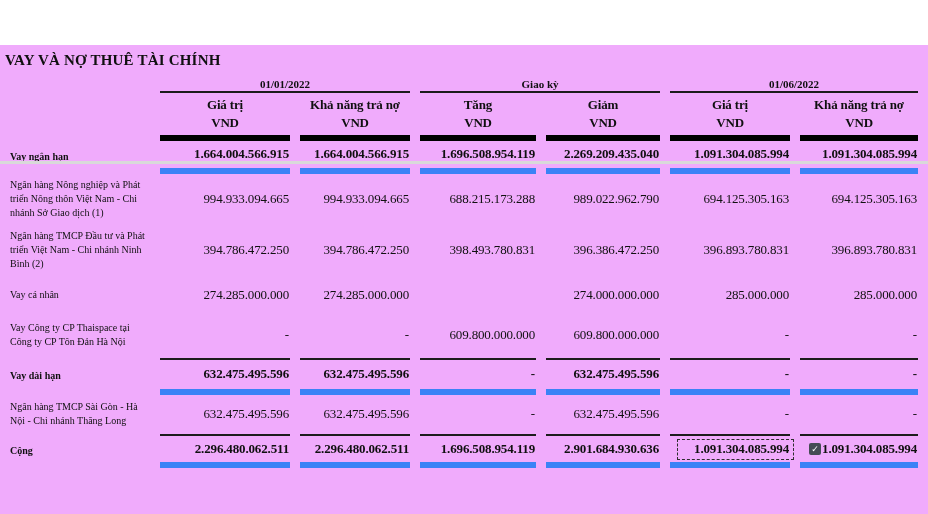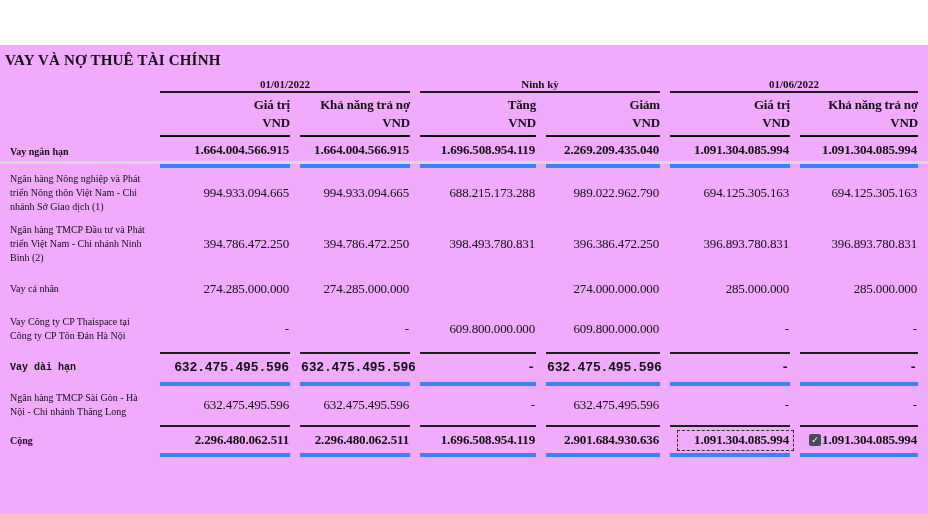--- a/index.html
+++ b/index.html
@@ -7,28 +7,28 @@
         font-family:"Liberation Serif", serif;color:#101010;margin-top:45px;}
   .title{font-size:15px;font-weight:bold;letter-spacing:.2px;margin:7px 0 8px 5px;}
   table{border-collapse:separate;border-spacing:10px 0;table-layout:fixed;width:928px;}
   td{vertical-align:middle;font-size:13px;}
   td.lbl{font-size:10px;line-height:1.42;padding:3px 0;}
   td.num{text-align:right;white-space:nowrap;letter-spacing:-.15px;}
   tr.b td{font-weight:bold;}
   tr.gh td{font-weight:bold;text-align:center;font-size:11px;padding-top:1px;}
   tr.gh td.grp{border-bottom:2px solid #1c1c1c;}
   tr.sh td{font-weight:bold;line-height:1.35;padding:3px 0 4px;}
-  tr.sh td.num{border-bottom:2px solid #000000;}
-  tr.rb td.num{border-bottom:4px solid #3b82f6;}
+  tr.sh td.num{border-bottom:6px solid #000000;text-align:center;}
+  tr.rb td.num{border-bottom:6px solid #3b82f6;}
   tr.rt td.num{border-top:2px solid #1c1c1c;}
   tr.r1 td{padding-top:5px;padding-bottom:6px;}
   tr.r2 td.lbl{padding:4px 0;}
   tr.r4 td{padding-top:12px;padding-bottom:12px;}
   tr.r5 td{padding-top:6px;padding-bottom:8px;}
-  tr.r6 td{padding-top:6px;padding-bottom:7px;font-family:Liberation Mono, monospace;}
+  tr.r6 td{padding-top:6px;padding-bottom:7px;}
   tr.r7 td{padding-top:5px;padding-bottom:6px;}
   tr.r8 td{padding-top:5px;padding-bottom:5px;}
   .sel-box{display:inline-block;border:1.5px dashed #2e2e2e;padding:1px 4px 2px 16px;
            margin:-2px -5px -3px 0;}
   .marker{display:inline-block;width:12px;height:12px;background:#454c55;color:#fff;
           font-size:9px;line-height:12px;text-align:center;border-radius:2px;
           margin-right:1px;vertical-align:1px;font-family:"DejaVu Sans",sans-serif;}
   .scan-band-mid{position:absolute;left:0;right:0;top:116px;height:3px;background:#d9d9d9;}
   .scan-band-bottom{position:absolute;left:128px;right:2px;bottom:1px;height:5px;background:#8e8e8e;}
 </style>
@@ -49,21 +49,21 @@
       <col style="width:116px">
         <col style="width:114px">
         <col style="width:120px">
         <col style="width:118px">
     </colgroup>
 
     <tbody>
         <tr class="gh">
       <td></td>
       <td class="grp" colspan="2">01/01/2022</td>
-      <td class="grp" colspan="2">Ninh kỳ</td>
+      <td class="grp" colspan="2">Giao kỳ</td>
       <td class="grp" colspan="2">01/06/2022</td>
     </tr>
 
     <tr class="sh">
       <td></td>
       <td class="num">
         <div>Giá trị</div>
         <div>VND</div>
       </td>
       <td class="num">

